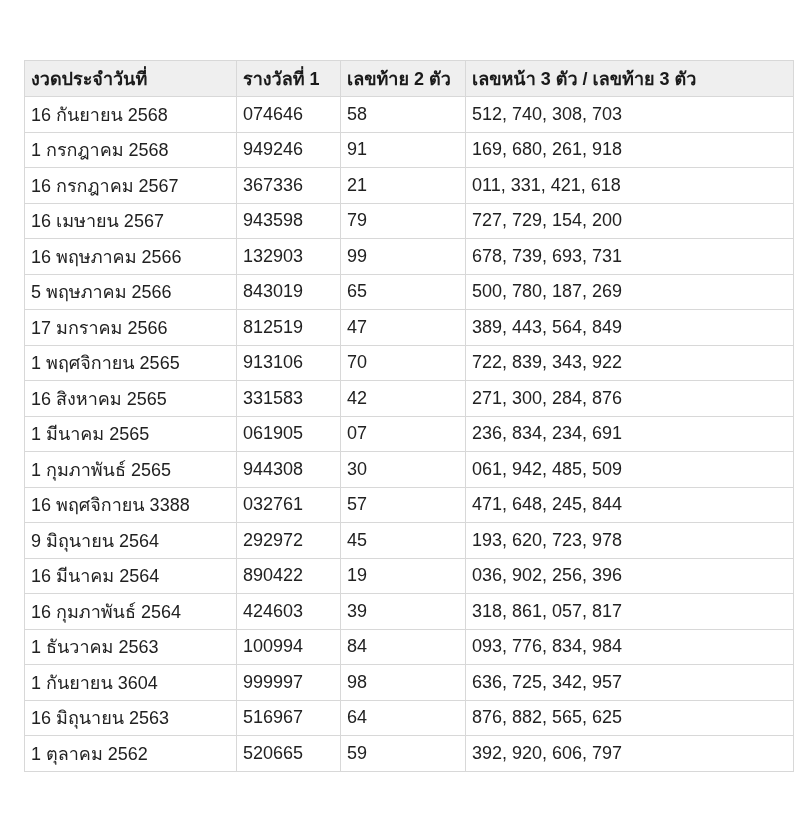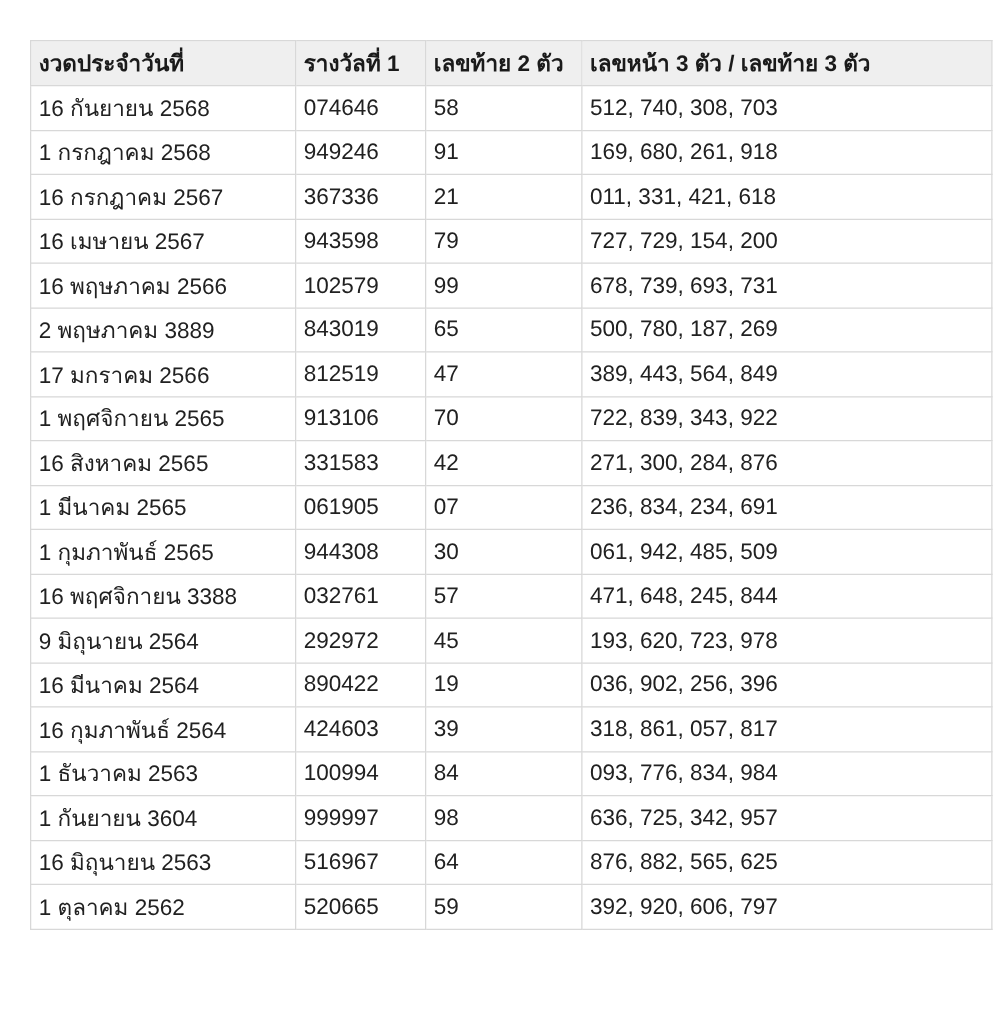--- a/index.html
+++ b/index.html
@@ -18,20 +18,21 @@
   .table-wrap {
     position: absolute;
     left: 24px;
     top: 32px;
   }
   table.results {
     border-collapse: collapse;
     table-layout: fixed;
     width: 769px;
     font-size: 18px;
+    margin-top: 28px;
   }
   table.results col.c1 { width: 212px; }
   table.results col.c2 { width: 104px; }
   table.results col.c3 { width: 125px; }
   table.results col.c4 { width: 328px; }
   table.results th,
   table.results td {
     border: 1px solid #d8d8d8;
     padding: 0 6px;
     text-align: left;
@@ -91,26 +92,26 @@
           <td>011, 331, 421, 618</td>
         </tr>
         <tr>
           <td>16 เมษายน 2567</td>
           <td>943598</td>
           <td>79</td>
           <td>727, 729, 154, 200</td>
         </tr>
         <tr>
           <td>16 พฤษภาคม 2566</td>
-          <td>102579</td>
+          <td>132903</td>
           <td>99</td>
           <td>678, 739, 693, 731</td>
         </tr>
         <tr>
-          <td>2 พฤษภาคม 3889</td>
+          <td>5 พฤษภาคม 2566</td>
           <td>843019</td>
           <td>65</td>
           <td>500, 780, 187, 269</td>
         </tr>
         <tr>
           <td>17 มกราคม 2566</td>
           <td>812519</td>
           <td>47</td>
           <td>389, 443, 564, 849</td>
         </tr>

